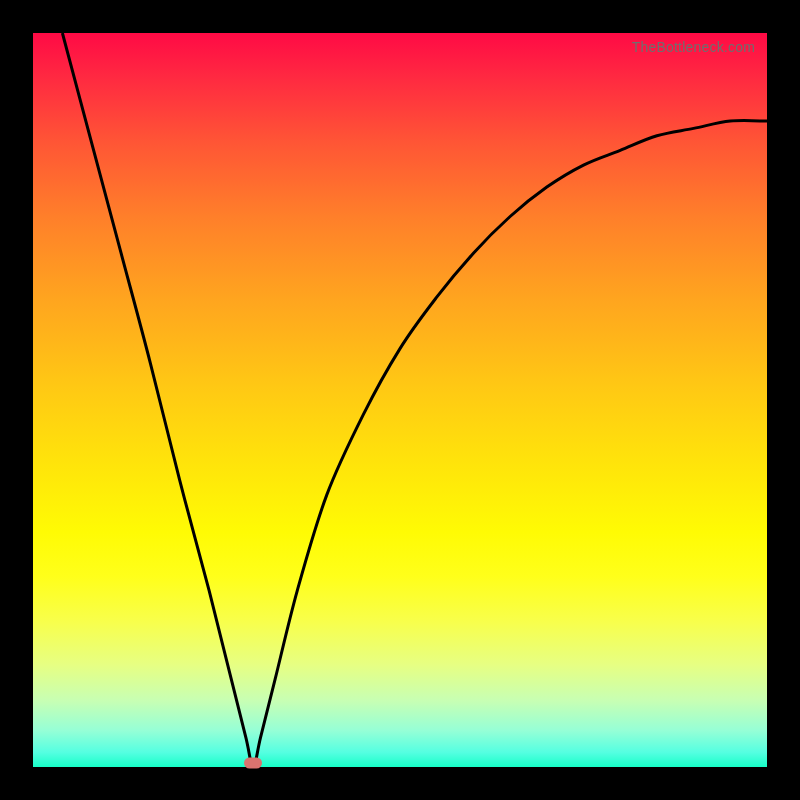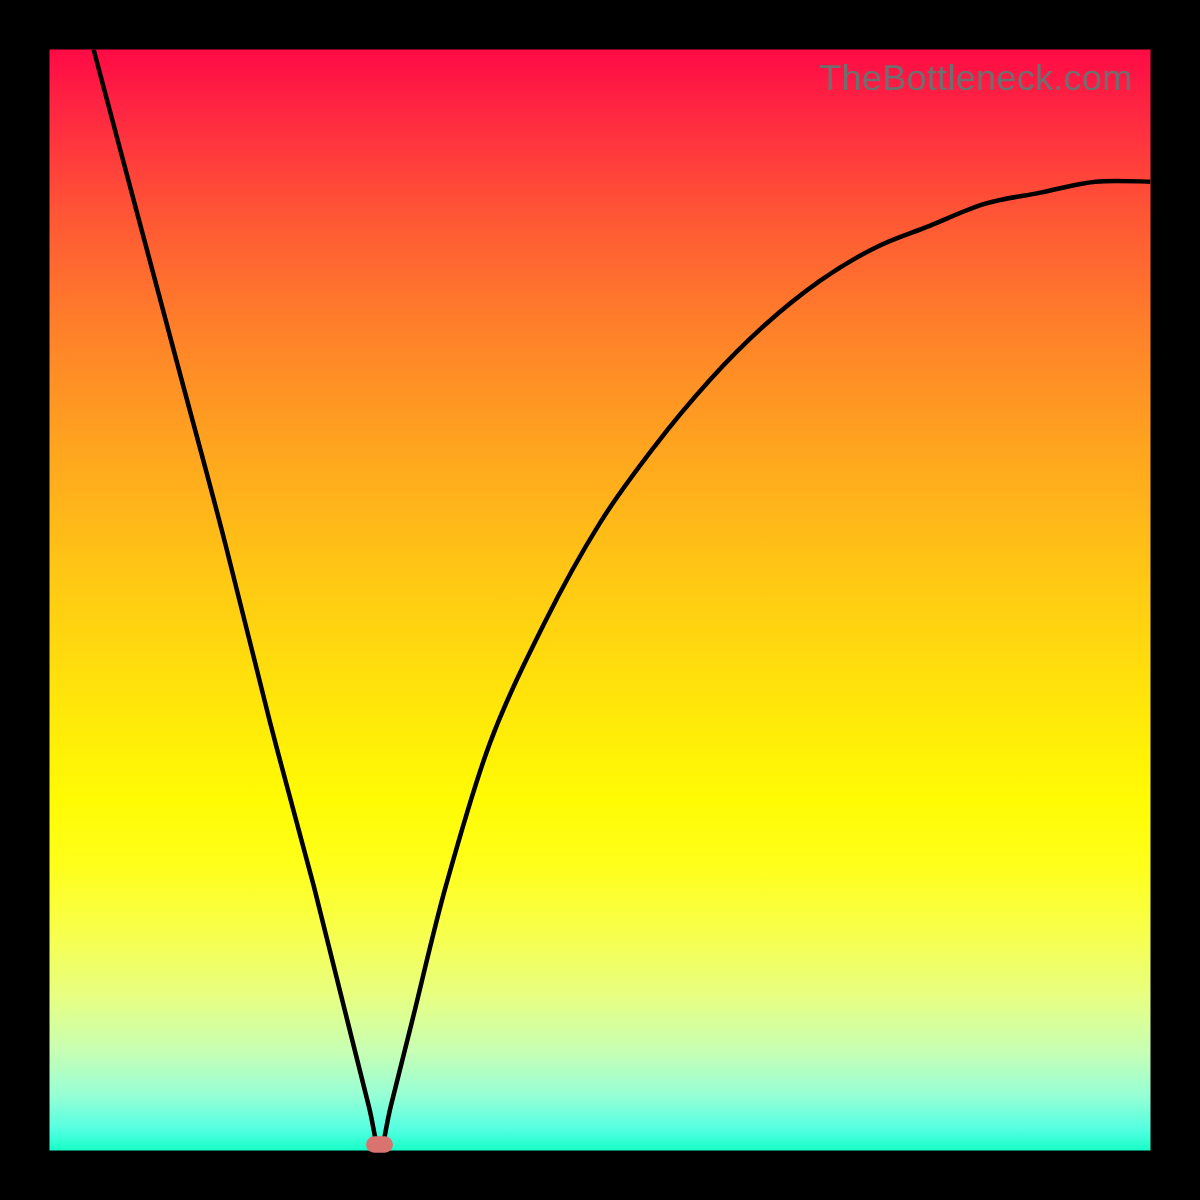--- a/index.html
+++ b/index.html
@@ -40,21 +40,21 @@
       #96ffd6 95%,
       #55ffe1 98%,
       #17ffc8 100%
     );
   }
   .watermark {
     position: absolute;
     top: 6px;
     right: 12px;
     color: #6f6f6f;
-    font-size: 24px;
+    font-size: 14px;
     font-weight: 500;
     letter-spacing: 0.2px;
     user-select: none;
   }
   svg.curve {
     position: absolute;
     left: 0;
     top: 0;
     width: 734px;
     height: 734px;

